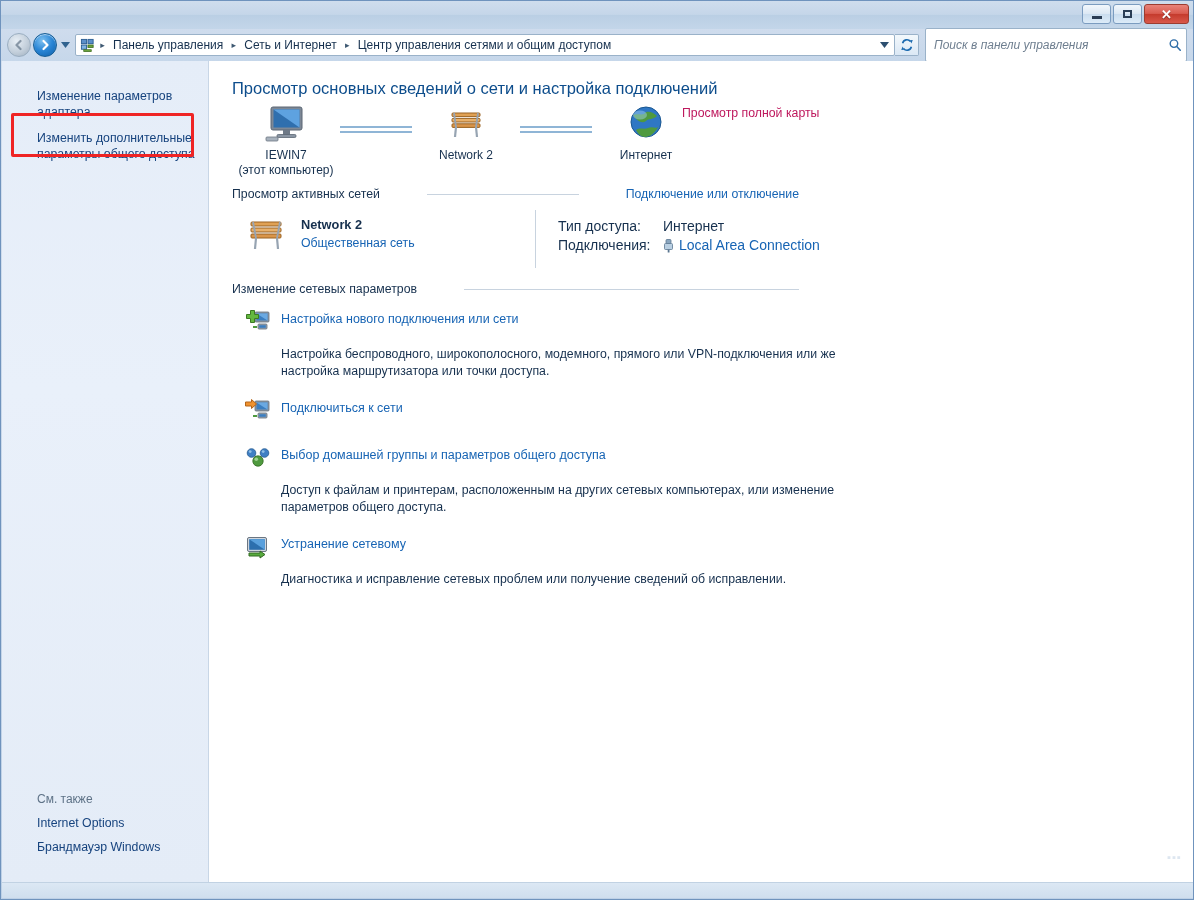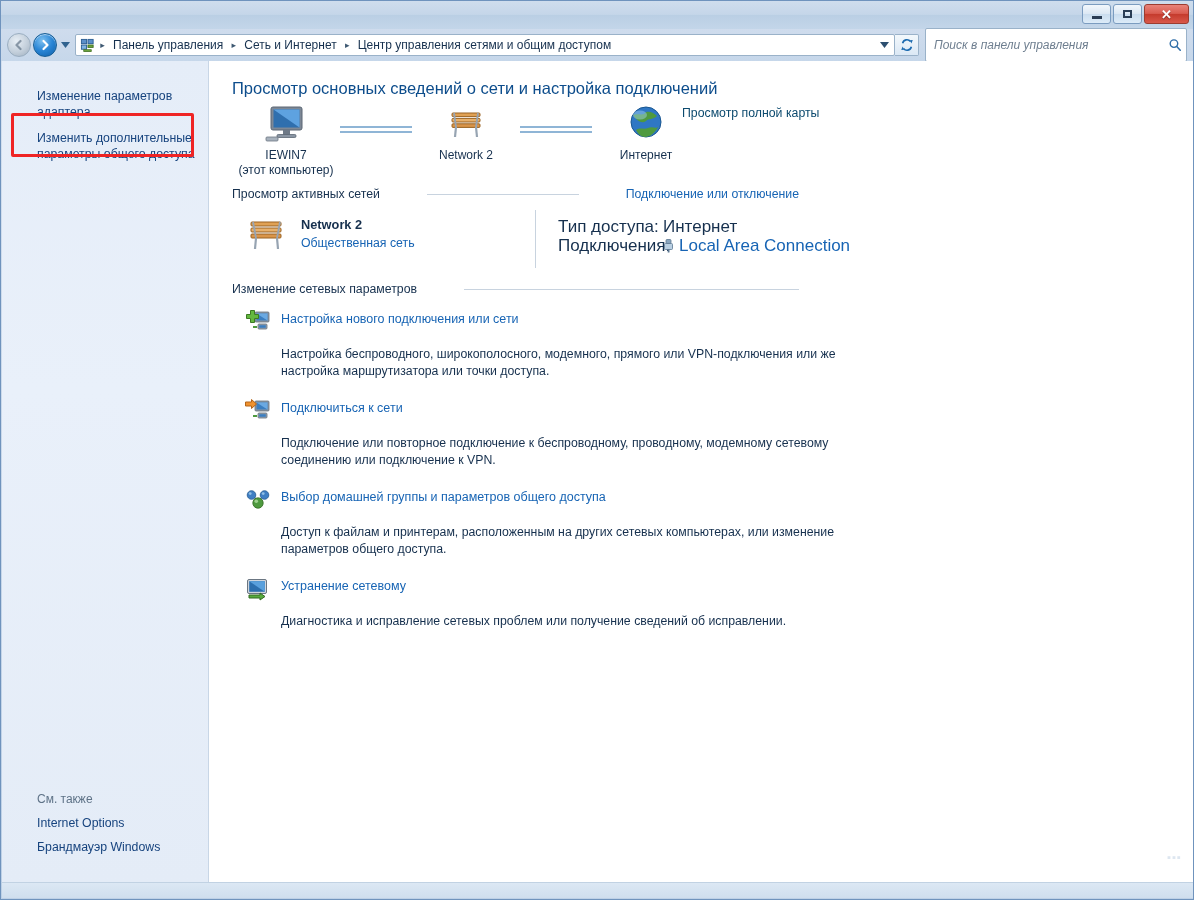--- a/index.html
+++ b/index.html
@@ -304,21 +304,21 @@
     height: 2px;
     background: #8fb5d6;
   }
   .map-link div + div { margin-top: 3px; }
 
   #fullmap-link {
     position: absolute;
     left: 473px;
     top: 2px;
     font-size: 12.3px;
-    color: #0c4a6e;
+    color: #be185d;
     cursor: pointer;
   }
 
   
   .section-head {
     display: flex;
     align-items: center;
     padding-left: 23px;
     padding-right: 23px;
     margin-top: 8px;
@@ -372,21 +372,21 @@
     cursor: pointer;
   }
   #net-divider {
     width: 1px;
     background: #c8d3df;
     margin: 0 22px 10px 0;
     flex: none;
   }
   #net-right {
     padding-top: 7px;
-    font-size: 17px;
+    font-size: 14px;
     color: #16304e;
   }
   .nr-row { display: flex; line-height: 19px; align-items: center; }
   .nr-key { width: 105px; flex: none; }
   .nr-val { display: flex; align-items: center; }
   .nr-val a {
     color: #1764b4;
     text-decoration: none;
     cursor: pointer;
     margin-left: 5px;
@@ -681,21 +681,20 @@
               <rect x="11.5" y="3.5" width="11" height="7" fill="#3b7ec0"></rect>
               <path d="M11.5 3.5 L22.5 3.5 L22.5 10.5 Z" fill="#6aa9e2"></path>
               <rect x="13" y="14" width="9" height="5" rx="1" fill="#9aa5b2" stroke="#636e7b" stroke-width=".8"></rect>
               <rect x="14.2" y="15.2" width="6.6" height="2.6" fill="#3b7ec0"></rect>
               <path d="M8 17 L12 17" stroke="#4f9a3f" stroke-width="2"></path>
               <path d="M0.5 3 h6 v-2.5 l5 4.5 l-5 4.5 v-2.5 h-6 z" fill="#f0922e" stroke="#b3641a" stroke-width="1"></path>
             </svg>
           </div>
           <div class="action-body">
             <span class="action-title">Подключиться к сети</span>
-            <div class="action-desc">Подключение или повторное подключение к беспроводному, проводному, модемному сетевому соединению или подключение к VPN.</div>
           </div>
         </div>
 
         <div class="action-item">
           <div class="action-icon">
             <svg width="26" height="24" viewBox="0 0 26 24">
               <path d="M7 8 L14 13 M19 8 L14 13" stroke="#8ba2b8" stroke-width="1.6"></path>
               <circle cx="6.5" cy="7" r="4.3" fill="#3f7fc4" stroke="#23598f" stroke-width=".8"></circle>
               <circle cx="5.2" cy="5.6" r="1.4" fill="#a6cfee" opacity=".8"></circle>
               <circle cx="19.5" cy="7" r="4.3" fill="#3f7fc4" stroke="#23598f" stroke-width=".8"></circle>

